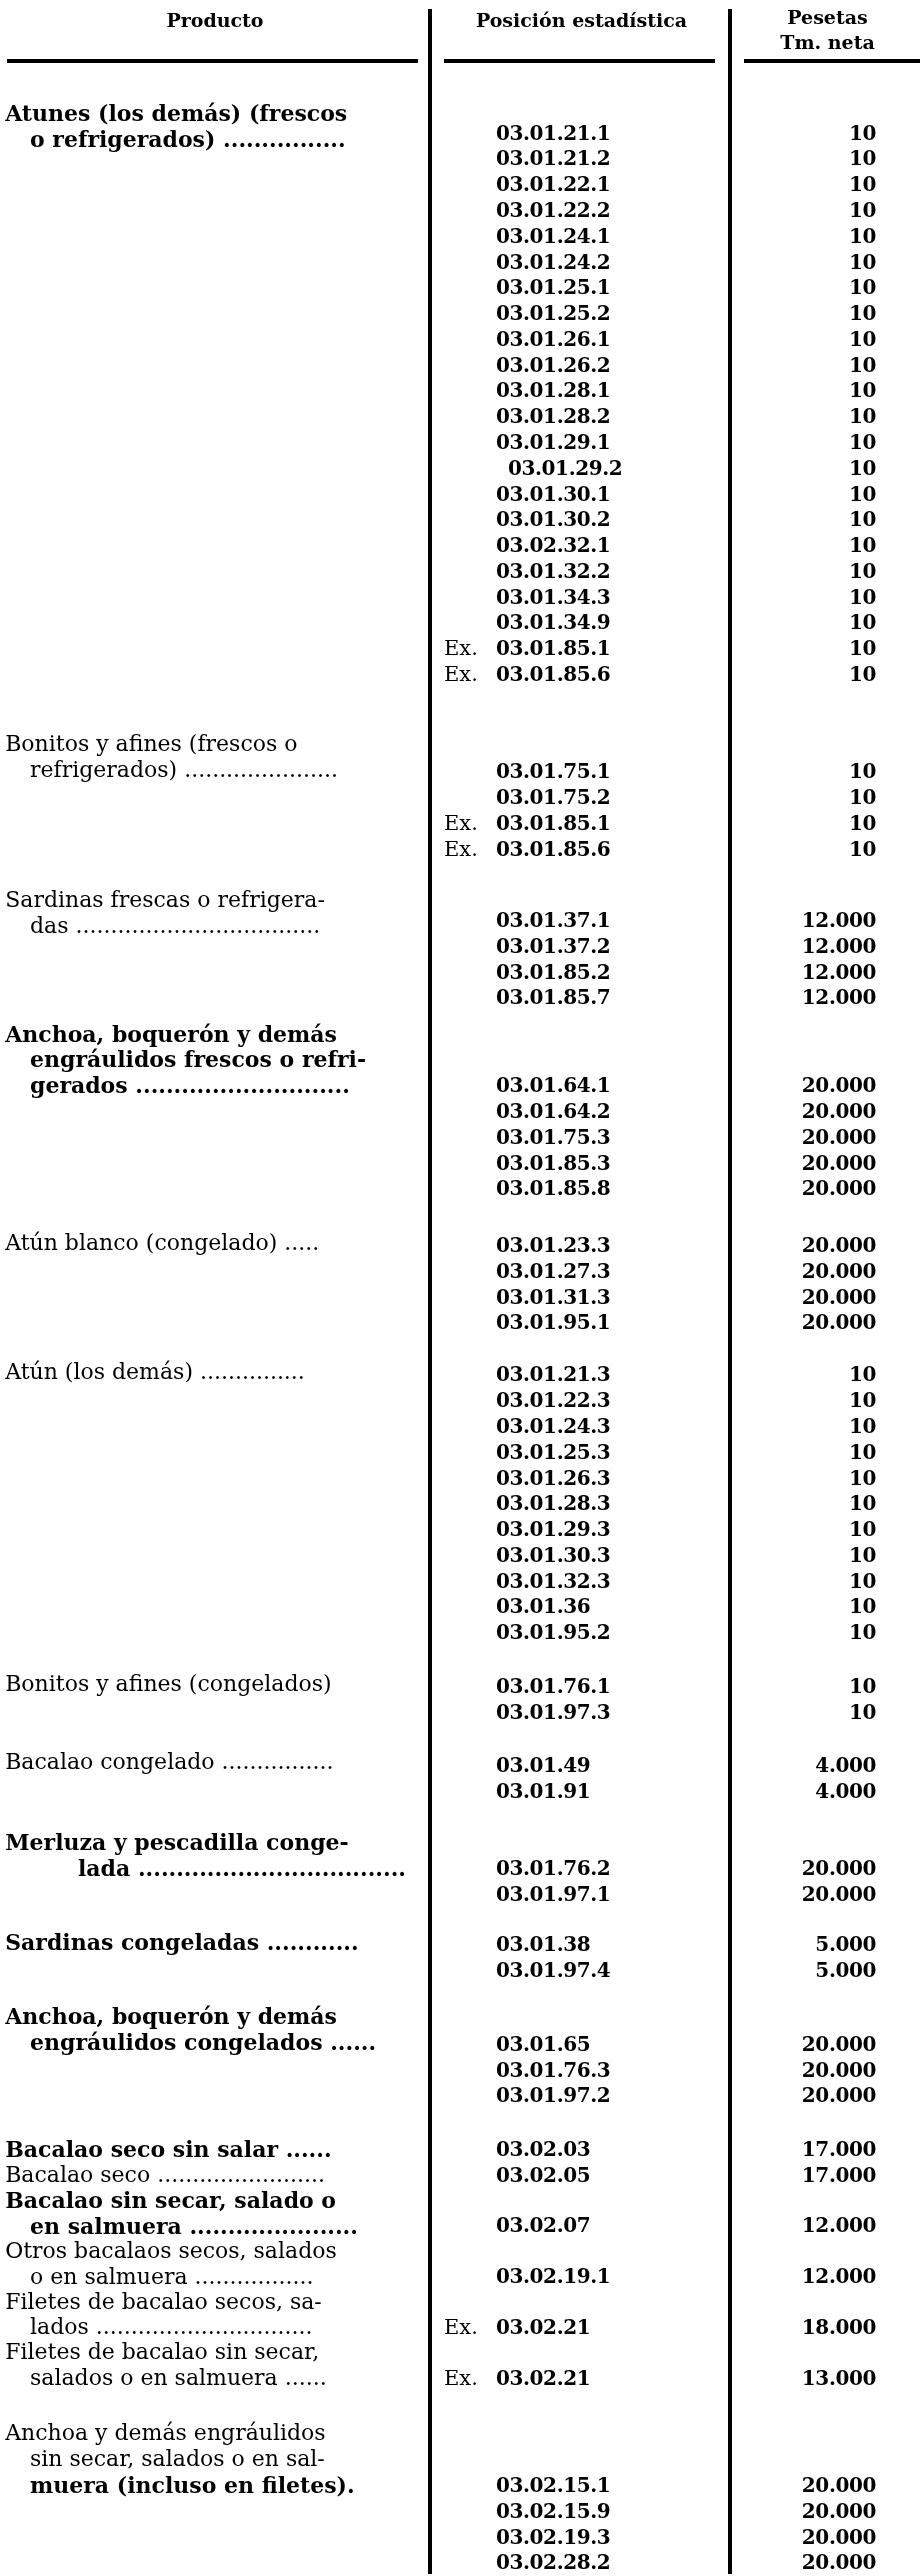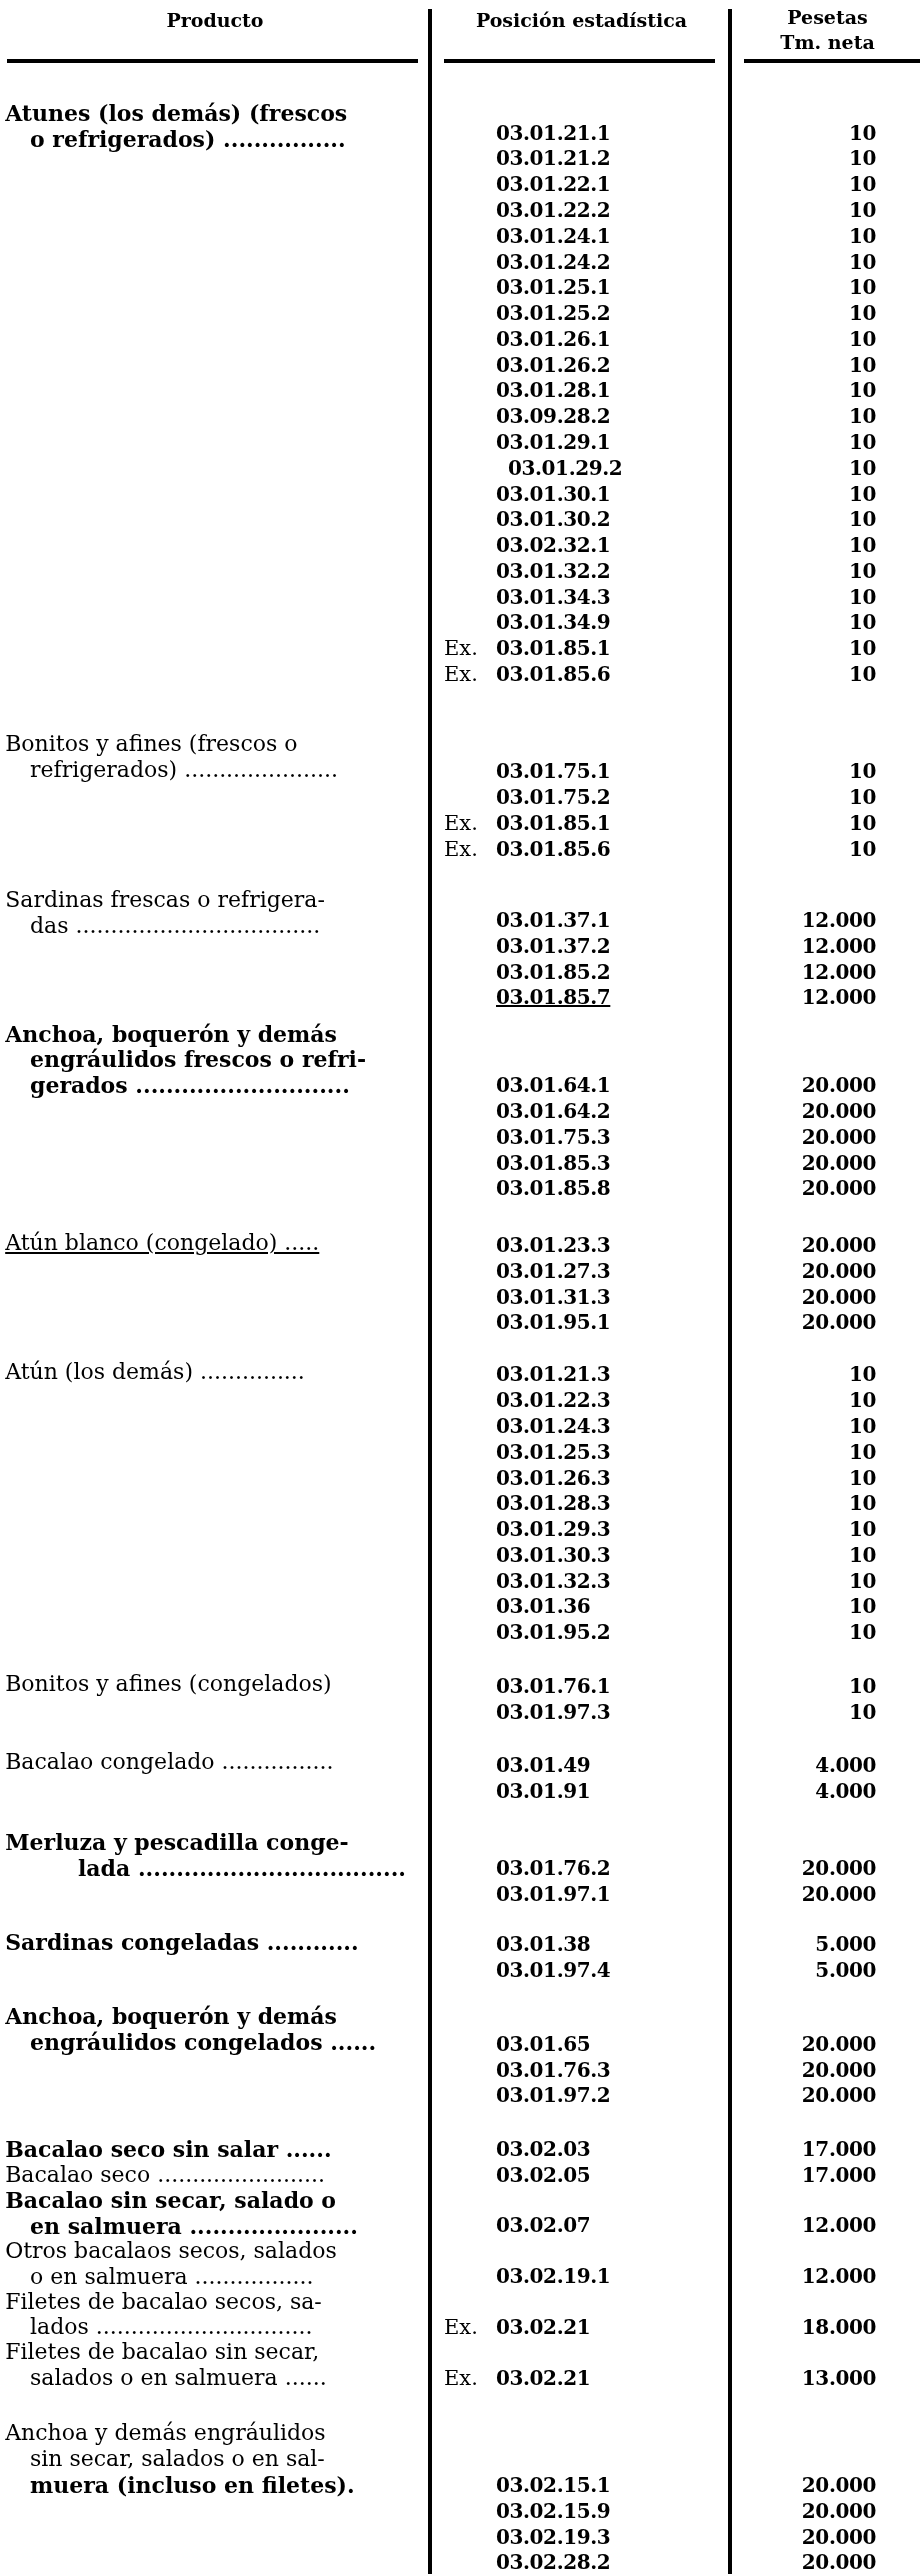--- a/index.html
+++ b/index.html
@@ -55,21 +55,21 @@
       <div class="code" style="top: 274px;">03.01.25.1</div>
       <div class="val" style="top: 274px;">10</div>
       <div class="code" style="top: 300px;">03.01.25.2</div>
       <div class="val" style="top: 300px;">10</div>
       <div class="code" style="top: 326px;">03.01.26.1</div>
       <div class="val" style="top: 326px;">10</div>
       <div class="code" style="top: 352px;">03.01.26.2</div>
       <div class="val" style="top: 352px;">10</div>
       <div class="code" style="top: 377px;">03.01.28.1</div>
       <div class="val" style="top: 377px;">10</div>
-      <div class="code" style="top: 403px;">03.09.28.2</div>
+      <div class="code" style="top: 403px;">03.01.28.2</div>
       <div class="val" style="top: 403px;">10</div>
       <div class="code" style="top: 429px;">03.01.29.1</div>
       <div class="val" style="top: 429px;">10</div>
       <div class="code" style="top: 455px; margin-left: 12px;">03.01.29.2</div>
       <div class="val" style="top: 455px;">10</div>
       <div class="code" style="top: 481px;">03.01.30.1</div>
       <div class="val" style="top: 481px;">10</div>
       <div class="code" style="top: 506px;">03.01.30.2</div>
       <div class="val" style="top: 506px;">10</div>
       <div class="code" style="top: 532px;">03.02.32.1</div>
@@ -99,36 +99,36 @@
       <div class="code" style="top: 836px;">03.01.85.6</div>
       <div class="val" style="top: 836px;">10</div>
       <div class="ptext" style="top: 887px;">Sardinas frescas o refrigera-</div>
       <div class="ptext indent" style="top: 913px;">das ...................................</div>
       <div class="code" style="top: 907px;">03.01.37.1</div>
       <div class="val" style="top: 907px;">12.000</div>
       <div class="code" style="top: 933px;">03.01.37.2</div>
       <div class="val" style="top: 933px;">12.000</div>
       <div class="code" style="top: 959px;">03.01.85.2</div>
       <div class="val" style="top: 959px;">12.000</div>
-      <div class="code" style="top: 984px; text-decoration: underline;">03.01.85.7</div>
+      <div class="code" style="top: 984px;">03.01.85.7</div>
       <div class="val" style="top: 984px;">12.000</div>
       <div class="ptext bold" style="top: 1021px;">Anchoa, boquerón y demás</div>
       <div class="ptext bold indent" style="top: 1046px;">engráulidos frescos o refri-</div>
       <div class="ptext bold indent" style="top: 1072px;">gerados ............................</div>
       <div class="code" style="top: 1072px;">03.01.64.1</div>
       <div class="val" style="top: 1072px;">20.000</div>
       <div class="code" style="top: 1098px;">03.01.64.2</div>
       <div class="val" style="top: 1098px;">20.000</div>
       <div class="code" style="top: 1124px;">03.01.75.3</div>
       <div class="val" style="top: 1124px;">20.000</div>
       <div class="code" style="top: 1150px;">03.01.85.3</div>
       <div class="val" style="top: 1150px;">20.000</div>
       <div class="code" style="top: 1175px;">03.01.85.8</div>
       <div class="val" style="top: 1175px;">20.000</div>
-      <div class="ptext" style="top: 1230px; text-decoration: underline;">Atún blanco (congelado) .....</div>
+      <div class="ptext" style="top: 1230px;">Atún blanco (congelado) .....</div>
       <div class="code" style="top: 1232px;">03.01.23.3</div>
       <div class="val" style="top: 1232px;">20.000</div>
       <div class="code" style="top: 1258px;">03.01.27.3</div>
       <div class="val" style="top: 1258px;">20.000</div>
       <div class="code" style="top: 1284px;">03.01.31.3</div>
       <div class="val" style="top: 1284px;">20.000</div>
       <div class="code" style="top: 1309px;">03.01.95.1</div>
       <div class="val" style="top: 1309px;">20.000</div>
       <div class="ptext" style="top: 1359px;">Atún (los demás) ...............</div>
       <div class="code" style="top: 1361px;">03.01.21.3</div>

